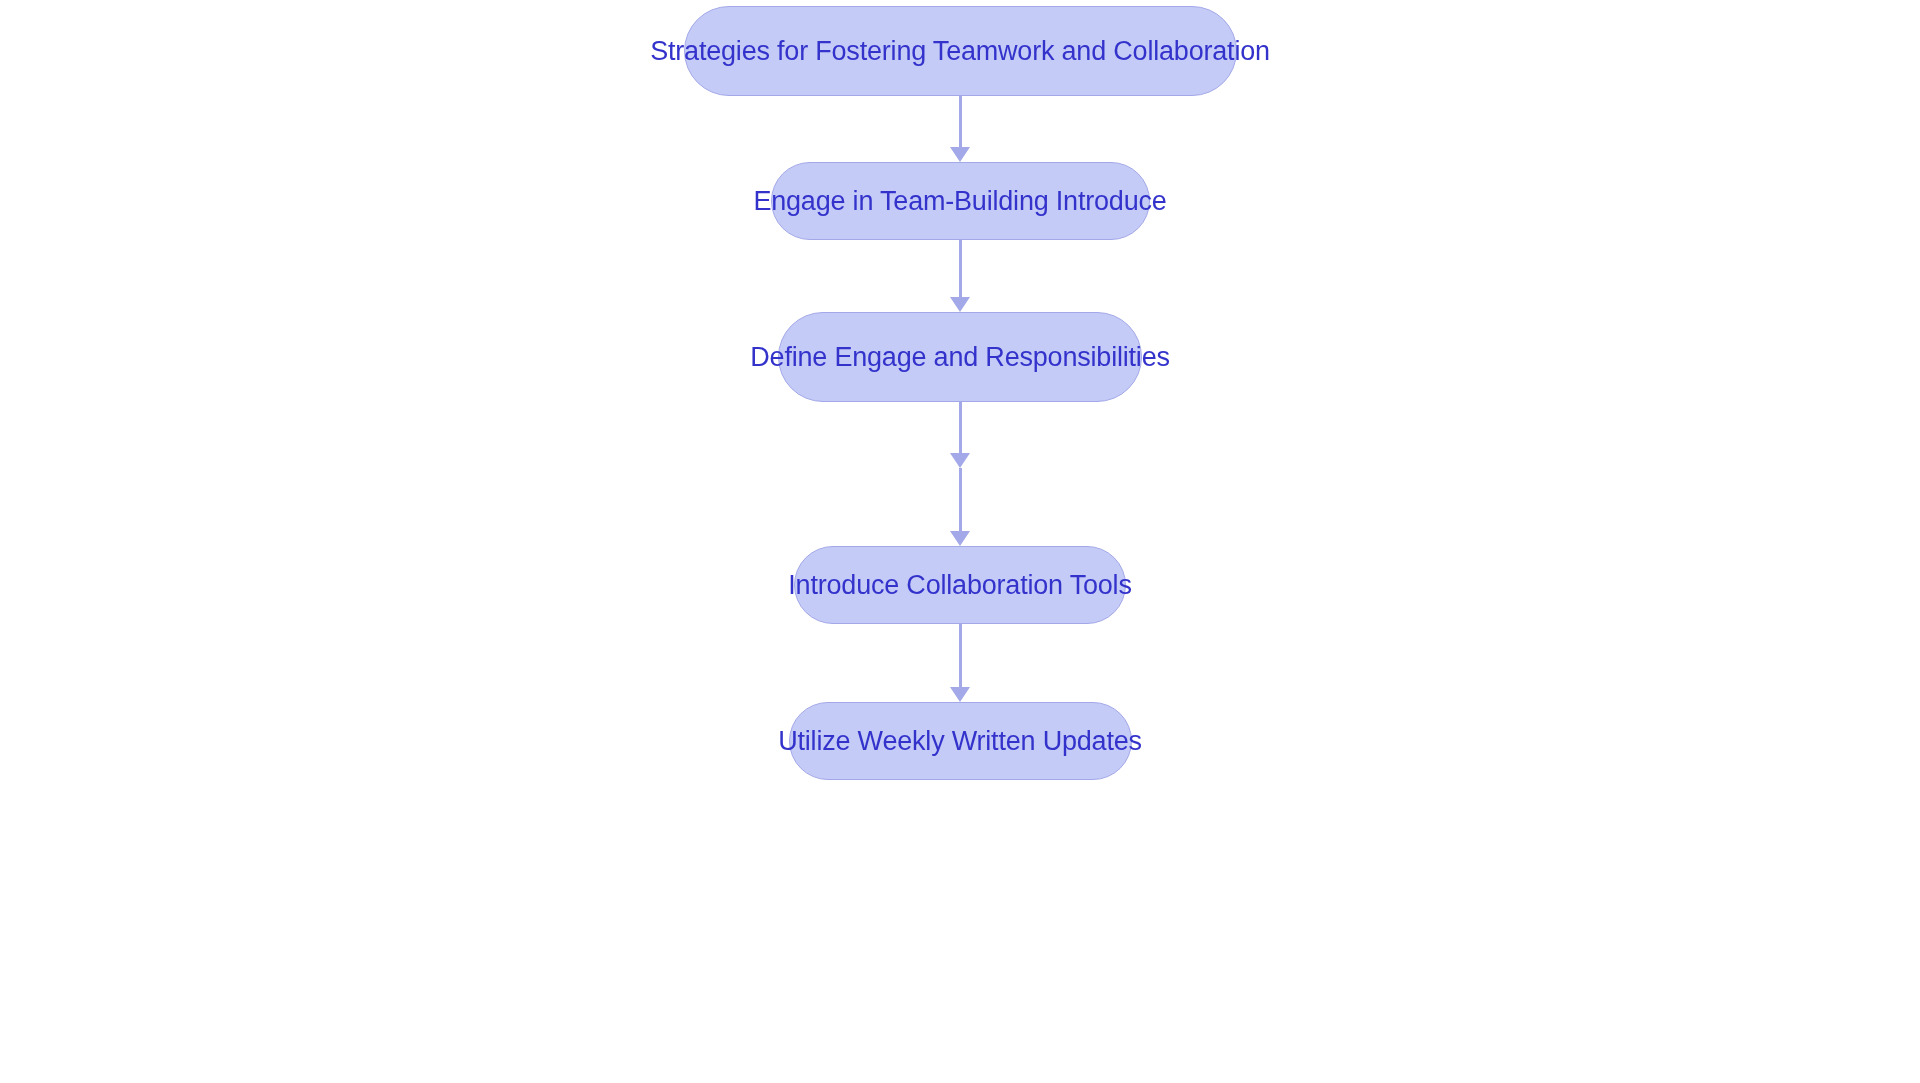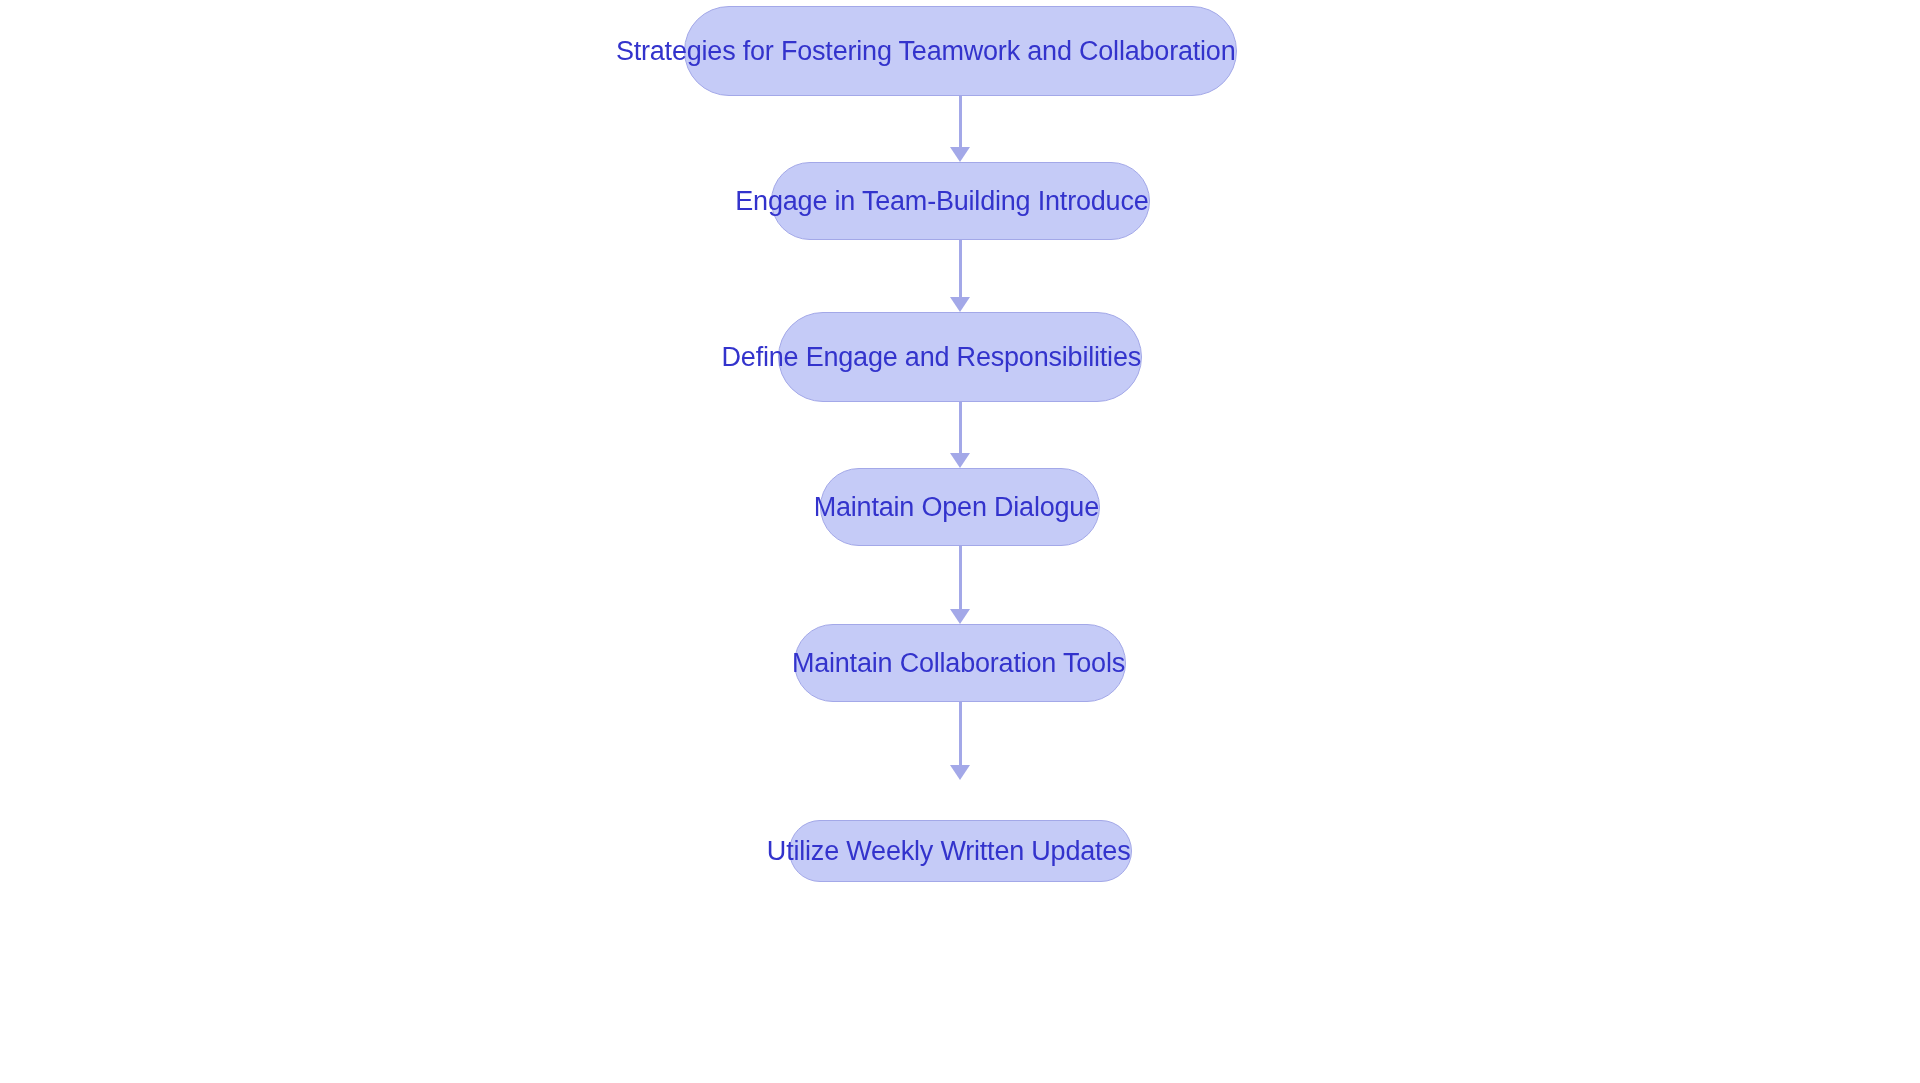--- a/index.html
+++ b/index.html
@@ -26,21 +26,21 @@
     width: 1920px;
     height: 1083px;
     display: flex;
     flex-direction: column;
     align-items: center;
   }
   .node {
     box-sizing: border-box;
     display: flex;
     align-items: center;
-    justify-content: flex-end;
+    justify-content: center;
     background: #c5cbf7;
     border: 1.5px solid #a3a8e8;
     border-radius: 9999px;
     color: #3333cc;
     font-size: 27px;
     font-weight: 400;
     letter-spacing: -0.2px;
     white-space: nowrap;
     position: relative;
     z-index: 2;
@@ -97,36 +97,33 @@
 
     <div class="node" style="width:364px;height:90px;">
       <span class="node-label">Define Engage and Responsibilities</span>
     </div>
 
     <div class="connector" style="height:66px;">
       <div class="connector-line"></div>
       <div class="connector-head"></div>
     </div>
 
-    <div class="node" style="width:280px;height:78px;">
-      <span class="node-label">Maintain Open Dialogue</span>
+
+    <div class="connector" style="height:78px;">
+      <div class="connector-line"></div>
+      <div class="connector-head"></div>
+    </div>
+
+    <div class="node" style="width:332px;height:78px;">
+      <span class="node-label">Introduce Collaboration Tools</span>
     </div>
 
     <div class="connector" style="height:78px;">
       <div class="connector-line"></div>
       <div class="connector-head"></div>
     </div>
 
-    <div class="node" style="width:332px;height:78px;">
-      <span class="node-label">Maintain Collaboration Tools</span>
-    </div>
-
-    <div class="connector" style="height:78px;">
-      <div class="connector-line"></div>
-      <div class="connector-head"></div>
-    </div>
-
-    <div class="node" style="width:343px;height:62px;margin-top:40px;">
+    <div class="node" style="width:343px;height:78px;">
       <span class="node-label">Utilize Weekly Written Updates</span>
     </div>
 
   </div>
 </div>
 
 </body></html>

